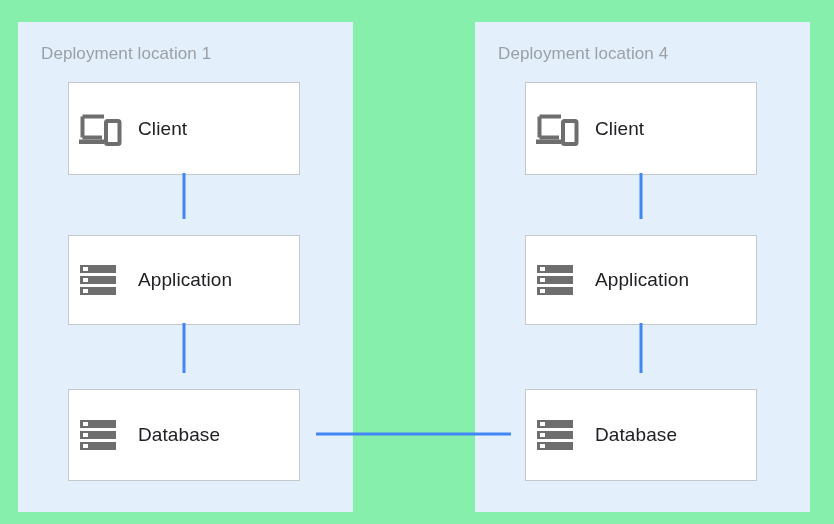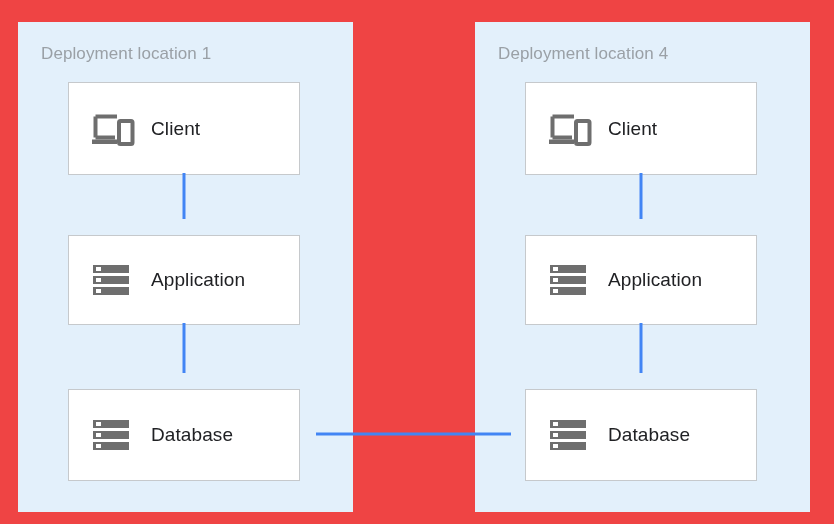--- a/index.html
+++ b/index.html
@@ -9,21 +9,21 @@
   }
   body {
     font-family: "Liberation Sans", sans-serif;
     -webkit-font-smoothing: antialiased;
   }
 
   #diagram-root {
     position: relative;
     width: 834px;
     height: 524px;
-    background: #ef4444;
+    background: #86efac;
     overflow: hidden;
   }
 
   
   .zone {
     position: absolute;
     background: #e3f0fb;
     box-sizing: border-box;
   }
   #zone-1 { left: 18px;  top: 22px; width: 335px; height: 490px; }
@@ -41,21 +41,21 @@
   }
 
   
   .node {
     position: absolute;
     box-sizing: border-box;
     background: #ffffff;
     border: 1px solid #c6c9cc;
     display: flex;
     align-items: center;
-    padding-left: 22px;
+    padding-left: 9px;
   }
   .node-icon {
     flex: 0 0 auto;
     width: 44px;
     height: 40px;
     display: block;
     margin-right: 16px;
   }
   .node-label {
     font-size: 19px;

